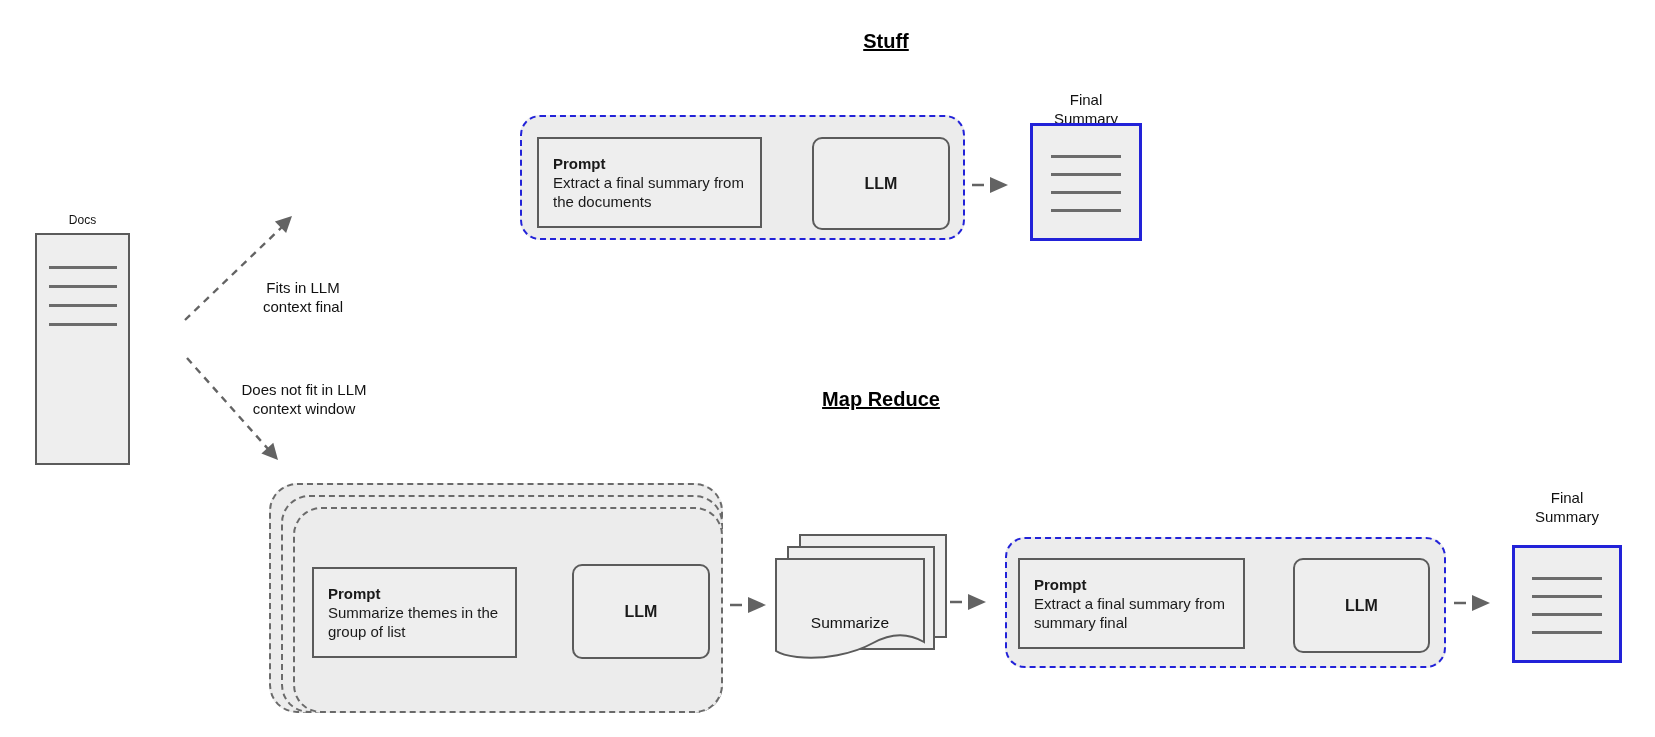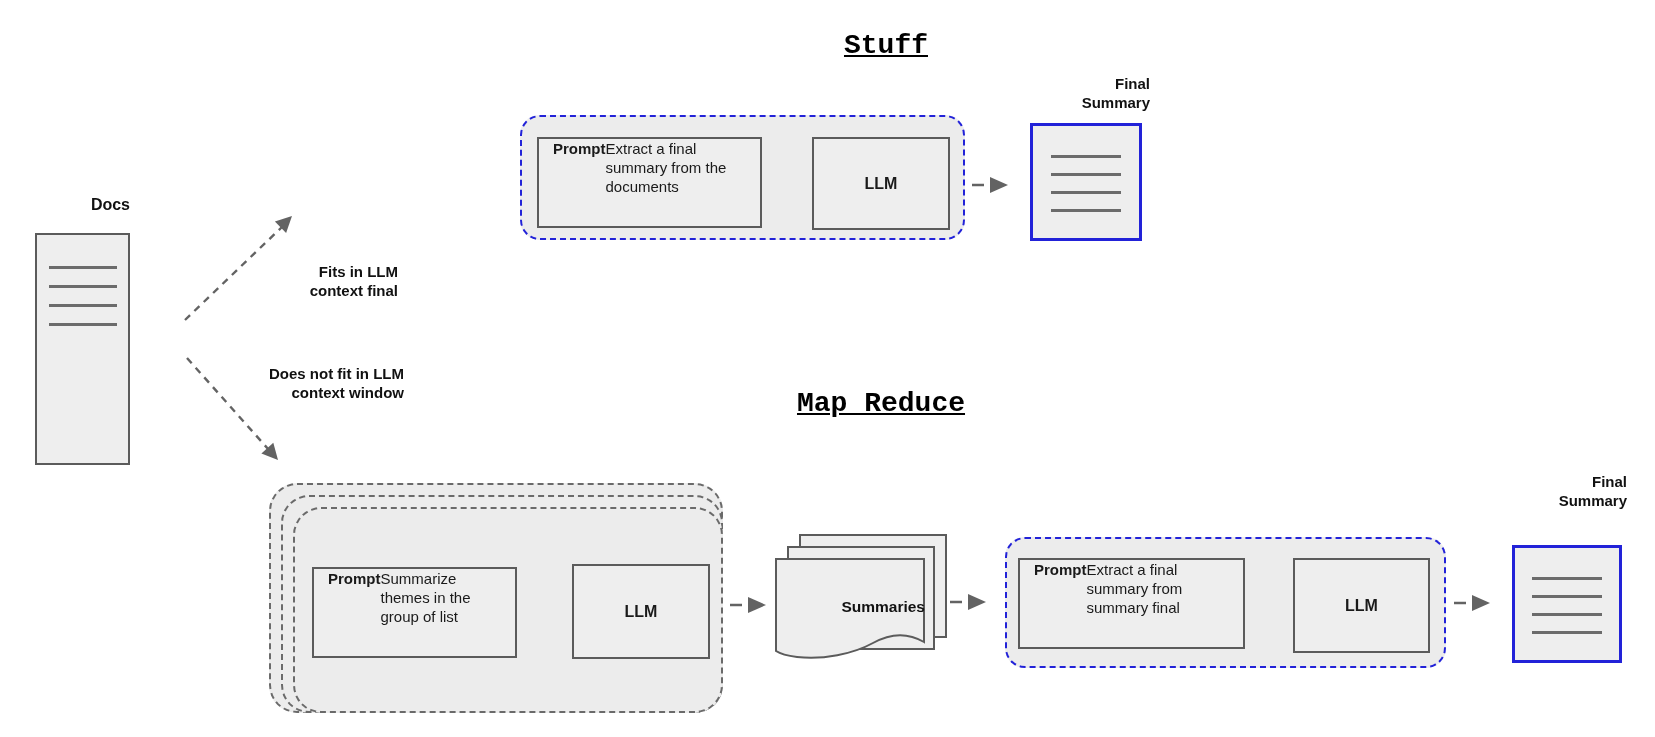--- a/index.html
+++ b/index.html
@@ -8,45 +8,45 @@
     width: 1655px;
     height: 737px;
     background: #ffffff;
     font-family: "Liberation Sans", sans-serif;
     color: #1a1a1a;
     overflow: hidden;
   }
   .abs { position: absolute; box-sizing: border-box; }
 
   
-  .label { white-space: pre-line; text-align: right; font-weight: bold; line-height: 19px; font-size: 15px; color: #111; }
-  .docs-title { font-size: 16px; }
-  .section-title { font-size: 28px; font-weight: bold; text-decoration: underline; text-align: center; color: #000; font-family: Liberation Mono, monospace; }
+  .label { white-space: pre-line; text-align: center; font-weight: normal; line-height: 19px; font-size: 15px; color: #111; margin-top: 16px; }
+  .docs-title { font-size: 12px; }
+  .section-title { font-size: 20px; font-weight: bold; text-decoration: underline; text-align: center; color: #000; }
 
   
   .container-blue {
     border: 2.5px dashed var(--accent-blue);
     background: var(--container-fill);
     border-radius: 20px;
   }
   .container-gray {
     border: 2.2px dashed var(--dash-gray);
     background: var(--container-fill);
     border-radius: 28px;
   }
   .node-box {
     border: 2px solid var(--border-gray);
     background: var(--box-fill);
     display: flex;
-    flex-direction: row;
+    flex-direction: column;
     justify-content: center;
   }
   .prompt-box { padding: 0 14px; font-size: 15px; line-height: 19px; }
   .prompt-title { font-weight: bold; }
-  .llm-box { align-items: center; font-weight: bold; font-size: 16px; }
+  .llm-box { align-items: center; font-weight: bold; font-size: 16px; border-radius: 10px; }
 
   .doc-rect {
     border: 2px solid var(--border-gray);
     background: var(--box-fill);
   }
   .doc-final {
     border: 3px solid var(--accent-blue);
     background: var(--box-fill);
   }
   .text-lines { display: flex; flex-direction: column; align-items: center; }
@@ -157,21 +157,21 @@
     <div>Summarize themes in the group of list</div>
   </div>
 
   <div class="abs node-box llm-box" style="left:572px; top:564px; width:138px; height:95px;">LLM</div>
 
   <div class="abs doc-rect" style="left:799px; top:534px; width:148px; height:104px;"></div>
   <div class="abs doc-rect" style="left:787px; top:546px; width:148px; height:104px;"></div>
   <svg class="abs" style="left:775px; top:558px;" width="150" height="104" viewBox="0 0 150 104">
     <path class="summary-doc-shape" d="M1,1 L149,1 L149,84 C132,74 114,76 98,85 C78,96 48,102 22,99 C14,98 7,97 1,93 Z"></path>
   </svg>
-  <div class="abs label" style="left:775px; top:597px; width:150px; font-size:15.5px;">Summaries</div>
+  <div class="abs label" style="left:775px; top:597px; width:150px; font-size:15.5px;">Summarize</div>
 
   <div class="abs container-blue" style="left:1005px; top:537px; width:441px; height:131px;"></div>
 
   <div class="abs node-box prompt-box" style="left:1018px; top:558px; width:227px; height:91px;">
     <div class="prompt-title">Prompt</div>
     <div>Extract a final summary from summary final</div>
   </div>
 
   <div class="abs node-box llm-box" style="left:1293px; top:558px; width:137px; height:95px;">LLM</div>
 

